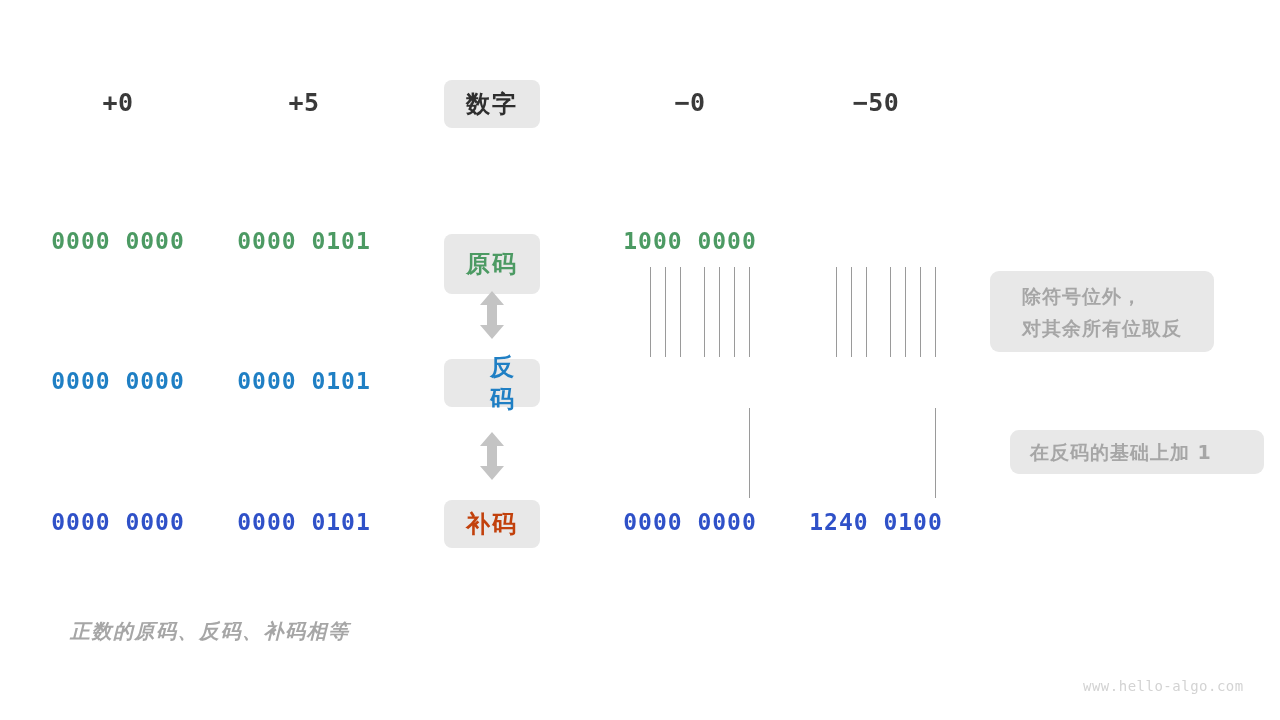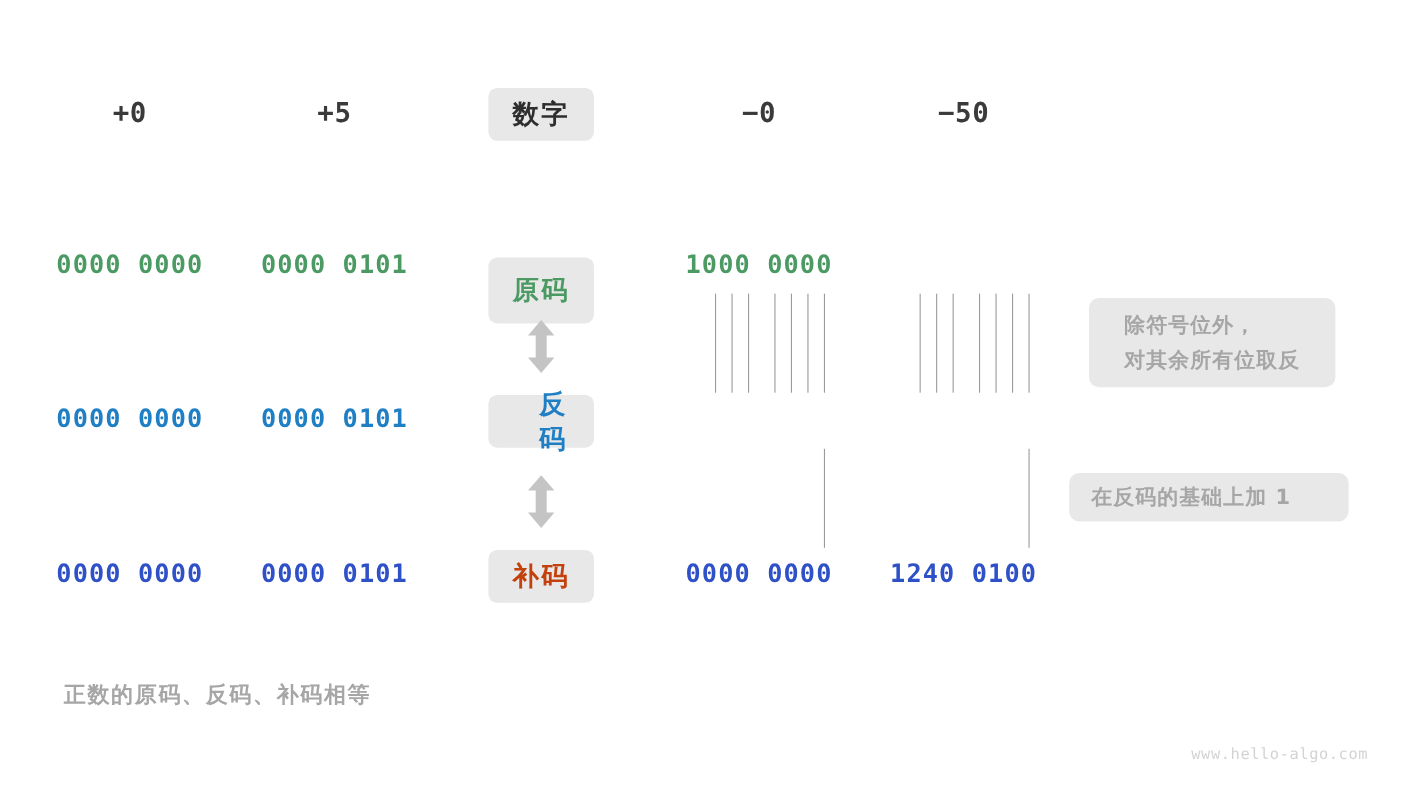--- a/index.html
+++ b/index.html
@@ -177,22 +177,22 @@
   <div class="vline" style="left:935px; top:267px; height:90px;"></div>
 
   <div class="vline" style="left:749px; top:408px; height:90px;"></div>
   <div class="vline" style="left:935px; top:408px; height:90px;"></div>
 
   <div class="note" style="position:absolute; left:990px; top:271px; width:224px; height:81px; padding:0 32px;">
     <span>除符号位外，</span>
     <span>对其余所有位取反</span>
   </div>
 
-  <div class="note" style="position:absolute; left:972px; top:430px; width:254px; height:44px; padding:0 20px;">
+  <div class="note" style="position:absolute; left:1010px; top:430px; width:254px; height:44px; padding:0 20px;">
     <span>在反码的基础上加  1</span>
   </div>
 
-  <div class="abs caption" style="left:58px; top:618px;">正数的原码、反码、补码相等</div>
+  <div class="abs caption" style="left:70px; top:618px;font-style:italic;">正数的原码、反码、补码相等</div>
 
 
   <div class="abs watermark" style="left:1083px; top:678px;">www.hello-algo.com</div>
 
 </div>
 
 </body></html>

